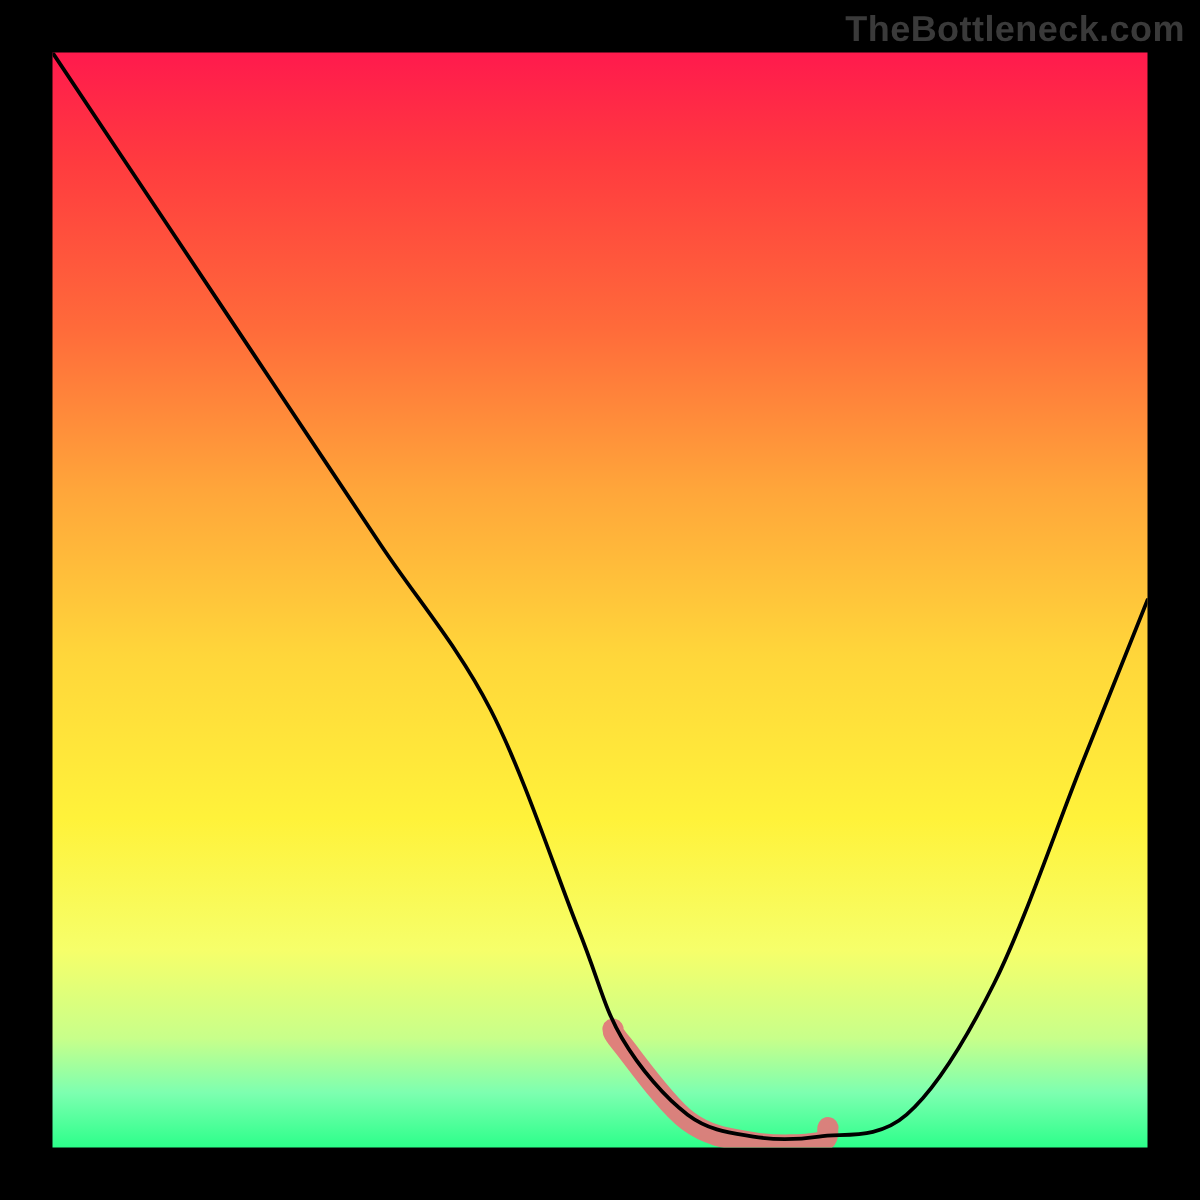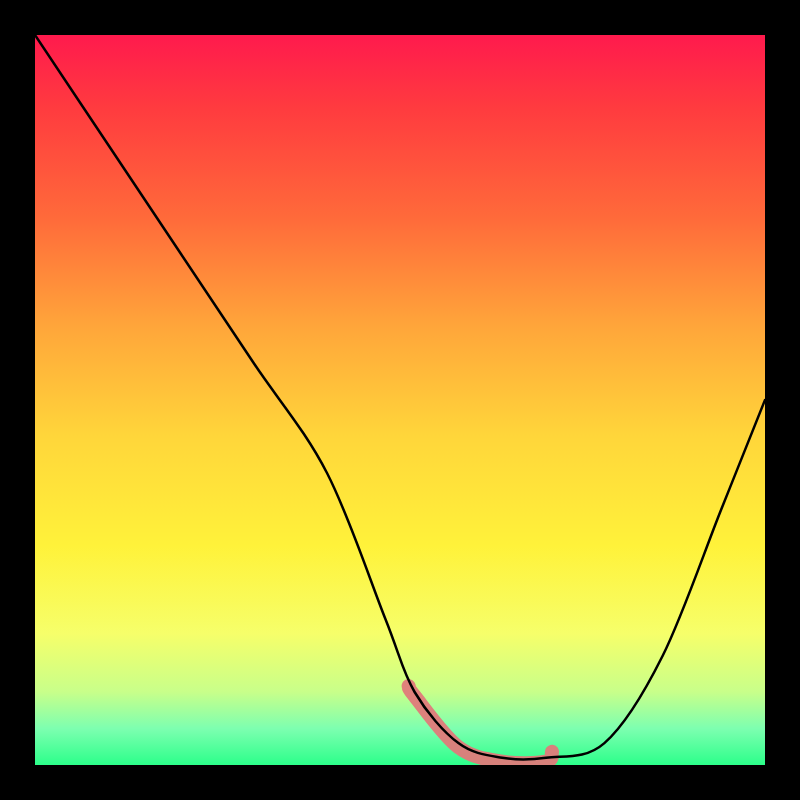--- a/index.html
+++ b/index.html
@@ -69,20 +69,21 @@
     stroke-linecap: round;
     stroke-linejoin: round;
     opacity: 0.95;
   }
 </style>
 </head>
 <body>
 
 <div class="frame">
 
+  <div class="watermark">TheBottleneck.com</div>
 
   <div class="plot-area"></div>
 
   <svg class="overlay" viewBox="0 0 730 730" preserveAspectRatio="none">
     <path id="highlight-path" class="mark" d="M 373.6 651 C 374.6 652.6666666666666, 371.3 650.8166666666666, 379.6 661 C 387.90000000000003 671.1833333333334, 408.79999999999995 701.15, 423.4 712.1 C 438 723.0500000000001, 452.6 724.2666666666667, 467.2 726.7 C 481.79999999999995 729.1333333333334, 502.69999999999993 728.3666666666667, 510.99999999999994 726.7 C 519.3 725.0333333333334, 516 718.3666666666667, 517 716.7" stroke="#e07a7a"></path>
     <path id="curve-path" class="curve" d="M 0 0 C 12.166666666666666 18.25, 48.66666666666667 73, 73 109.5 C 97.33333333333333 146, 121.66666666666667 182.50000000000006, 146 219.00000000000006 C 170.33333333333334 255.50000000000006, 194.66666666666666 291.99999999999994, 219 328.49999999999994 C 243.33333333333334 364.99999999999994, 270.1 395.41666666666663, 292 438 C 313.9 480.58333333333337, 335.79999999999995 547.5, 350.4 584 C 365 620.5, 367.43333333333334 636.3166666666666, 379.6 657 C 391.7666666666667 677.6833333333334, 408.79999999999995 697.15, 423.4 708.1 C 438 719.0500000000001, 452.6 720.2666666666667, 467.2 722.7 C 481.79999999999995 725.1333333333334, 493.9666666666666 725.1333333333334, 510.99999999999994 722.7 C 528.0333333333333 720.2666666666667, 549.9333333333333 725.1333333333333, 569.4 708.1 C 588.8666666666667 691.0666666666667, 608.3333333333333 659.4333333333334, 627.8 620.5 C 647.2666666666667 581.5666666666666, 669.1666666666666 517.0833333333334, 686.1999999999999 474.5 C 703.2333333333332 431.9166666666667, 722.7 383.25, 730 365"></path>
   </svg>
 
 </div>
 

